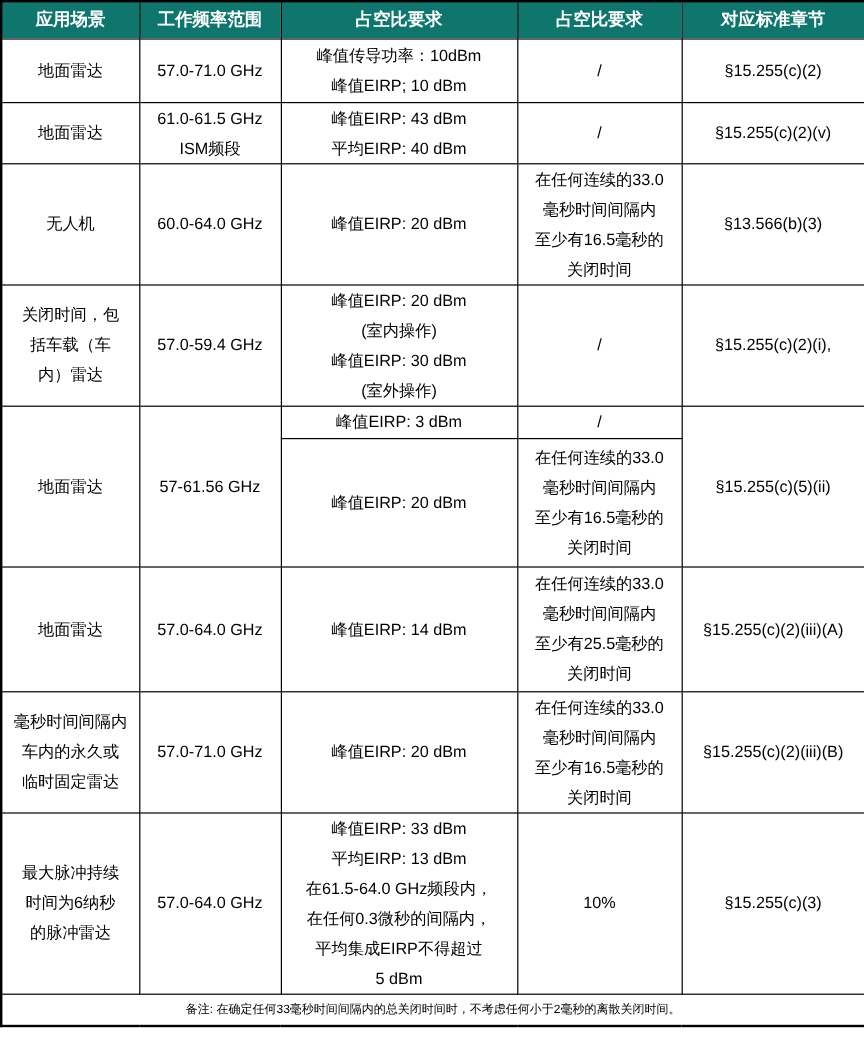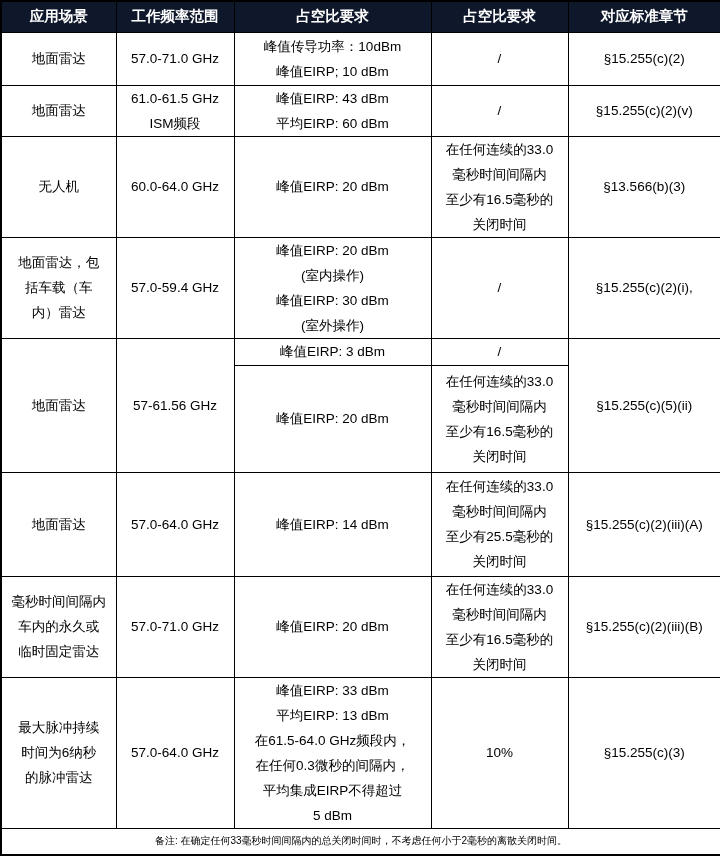--- a/index.html
+++ b/index.html
@@ -17,21 +17,21 @@
     margin:0 auto;
   }
   th,td{
     border:1px solid #000;
     text-align:center;
     vertical-align:middle;
     padding:0 2px;
     overflow:hidden;
   }
   th{
-    background:#0f172a;
+    background:#0f766e;
     color:#fff;
     font-weight:bold;
     font-size:14.5px;
   }
   td{
     font-size:13.5px;
     line-height:25px;
     white-space:pre-line;
   }
   td.note-cell{
@@ -78,36 +78,36 @@
       <td>峰值传导功率：10dBm
 峰值EIRP; 10 dBm</td>
       <td>/</td>
       <td>§15.255(c)(2)</td>
     </tr>
     <tr class="rh50">
       <td>地面雷达</td>
       <td>61.0-61.5 GHz
 ISM频段</td>
       <td>峰值EIRP: 43 dBm
-平均EIRP: 60 dBm</td>
+平均EIRP: 40 dBm</td>
       <td>/</td>
       <td>§15.255(c)(2)(v)</td>
     </tr>
     <tr class="rh100">
       <td>无人机</td>
       <td>60.0-64.0 GHz</td>
       <td>峰值EIRP: 20 dBm</td>
       <td>在任何连续的33.0
 毫秒时间间隔内
 至少有16.5毫秒的
 关闭时间</td>
       <td>§13.566(b)(3)</td>
     </tr>
     <tr class="rh103">
-      <td>地面雷达，包
+      <td>关闭时间，包
 括车载（车
 内）雷达</td>
       <td>57.0-59.4 GHz</td>
       <td>峰值EIRP: 20 dBm
 (室内操作)
 峰值EIRP: 30 dBm
 (室外操作)</td>
       <td>/</td>
       <td>§15.255(c)(2)(i),</td>
     </tr>

